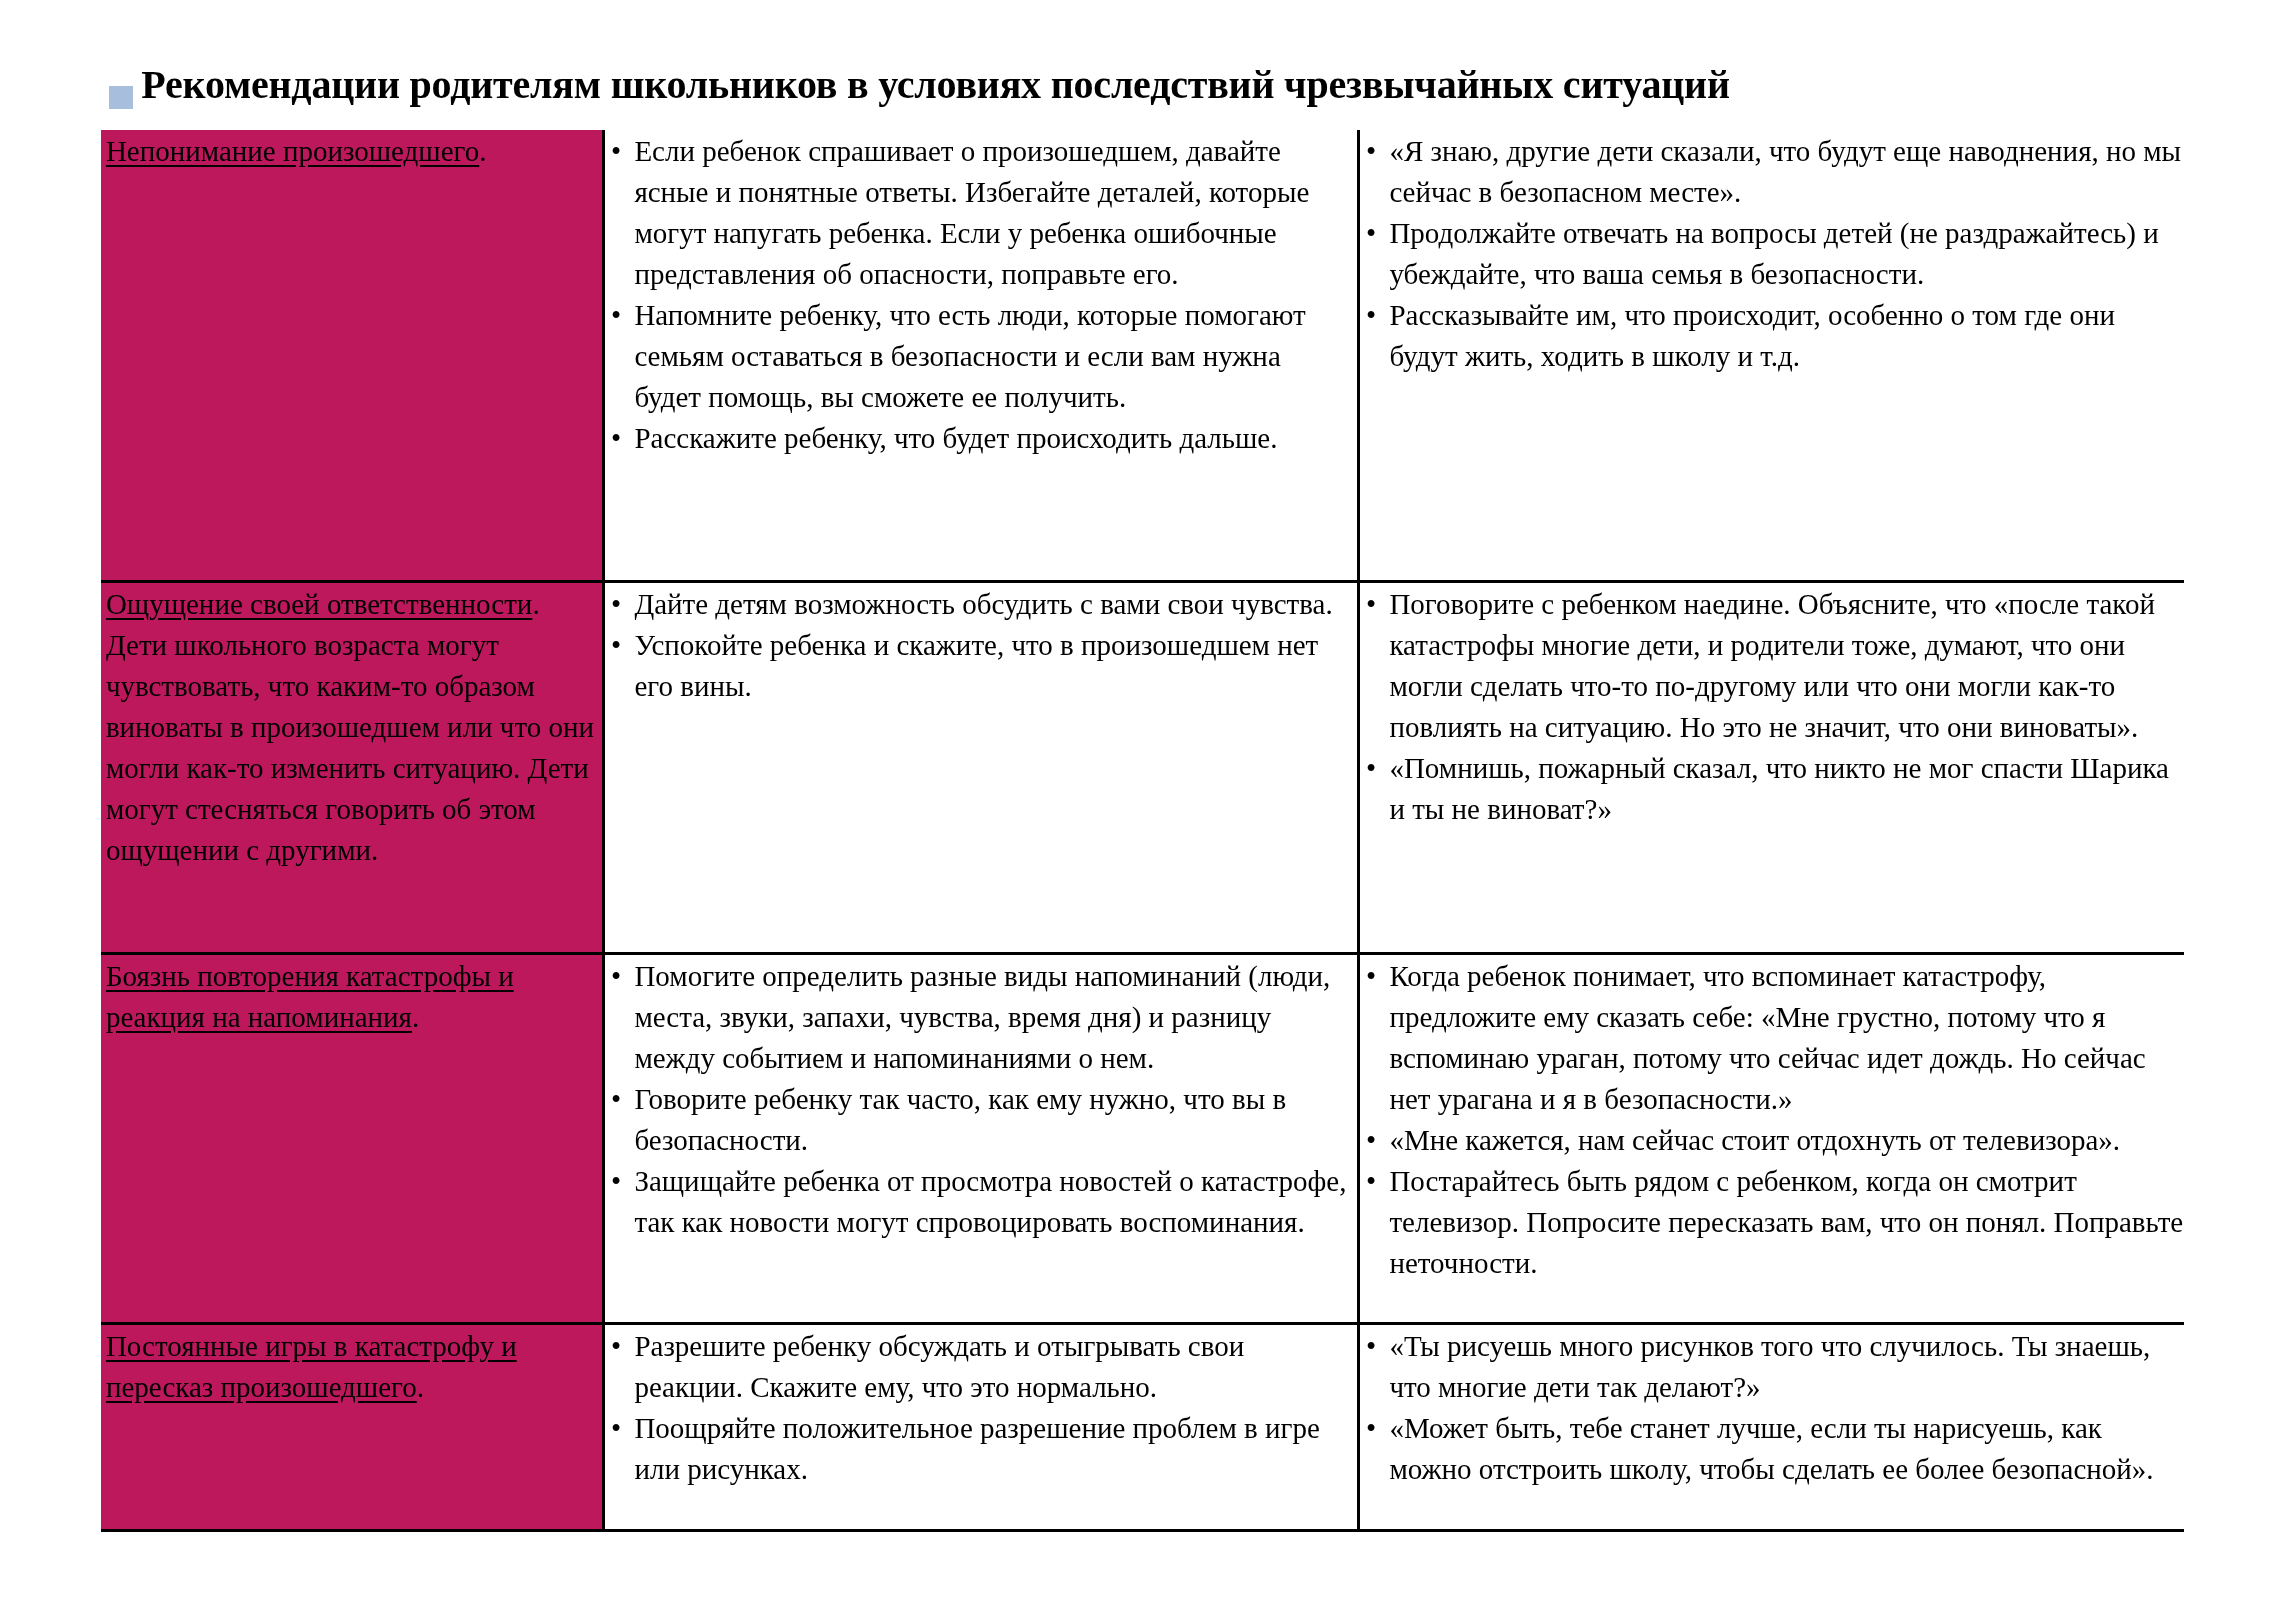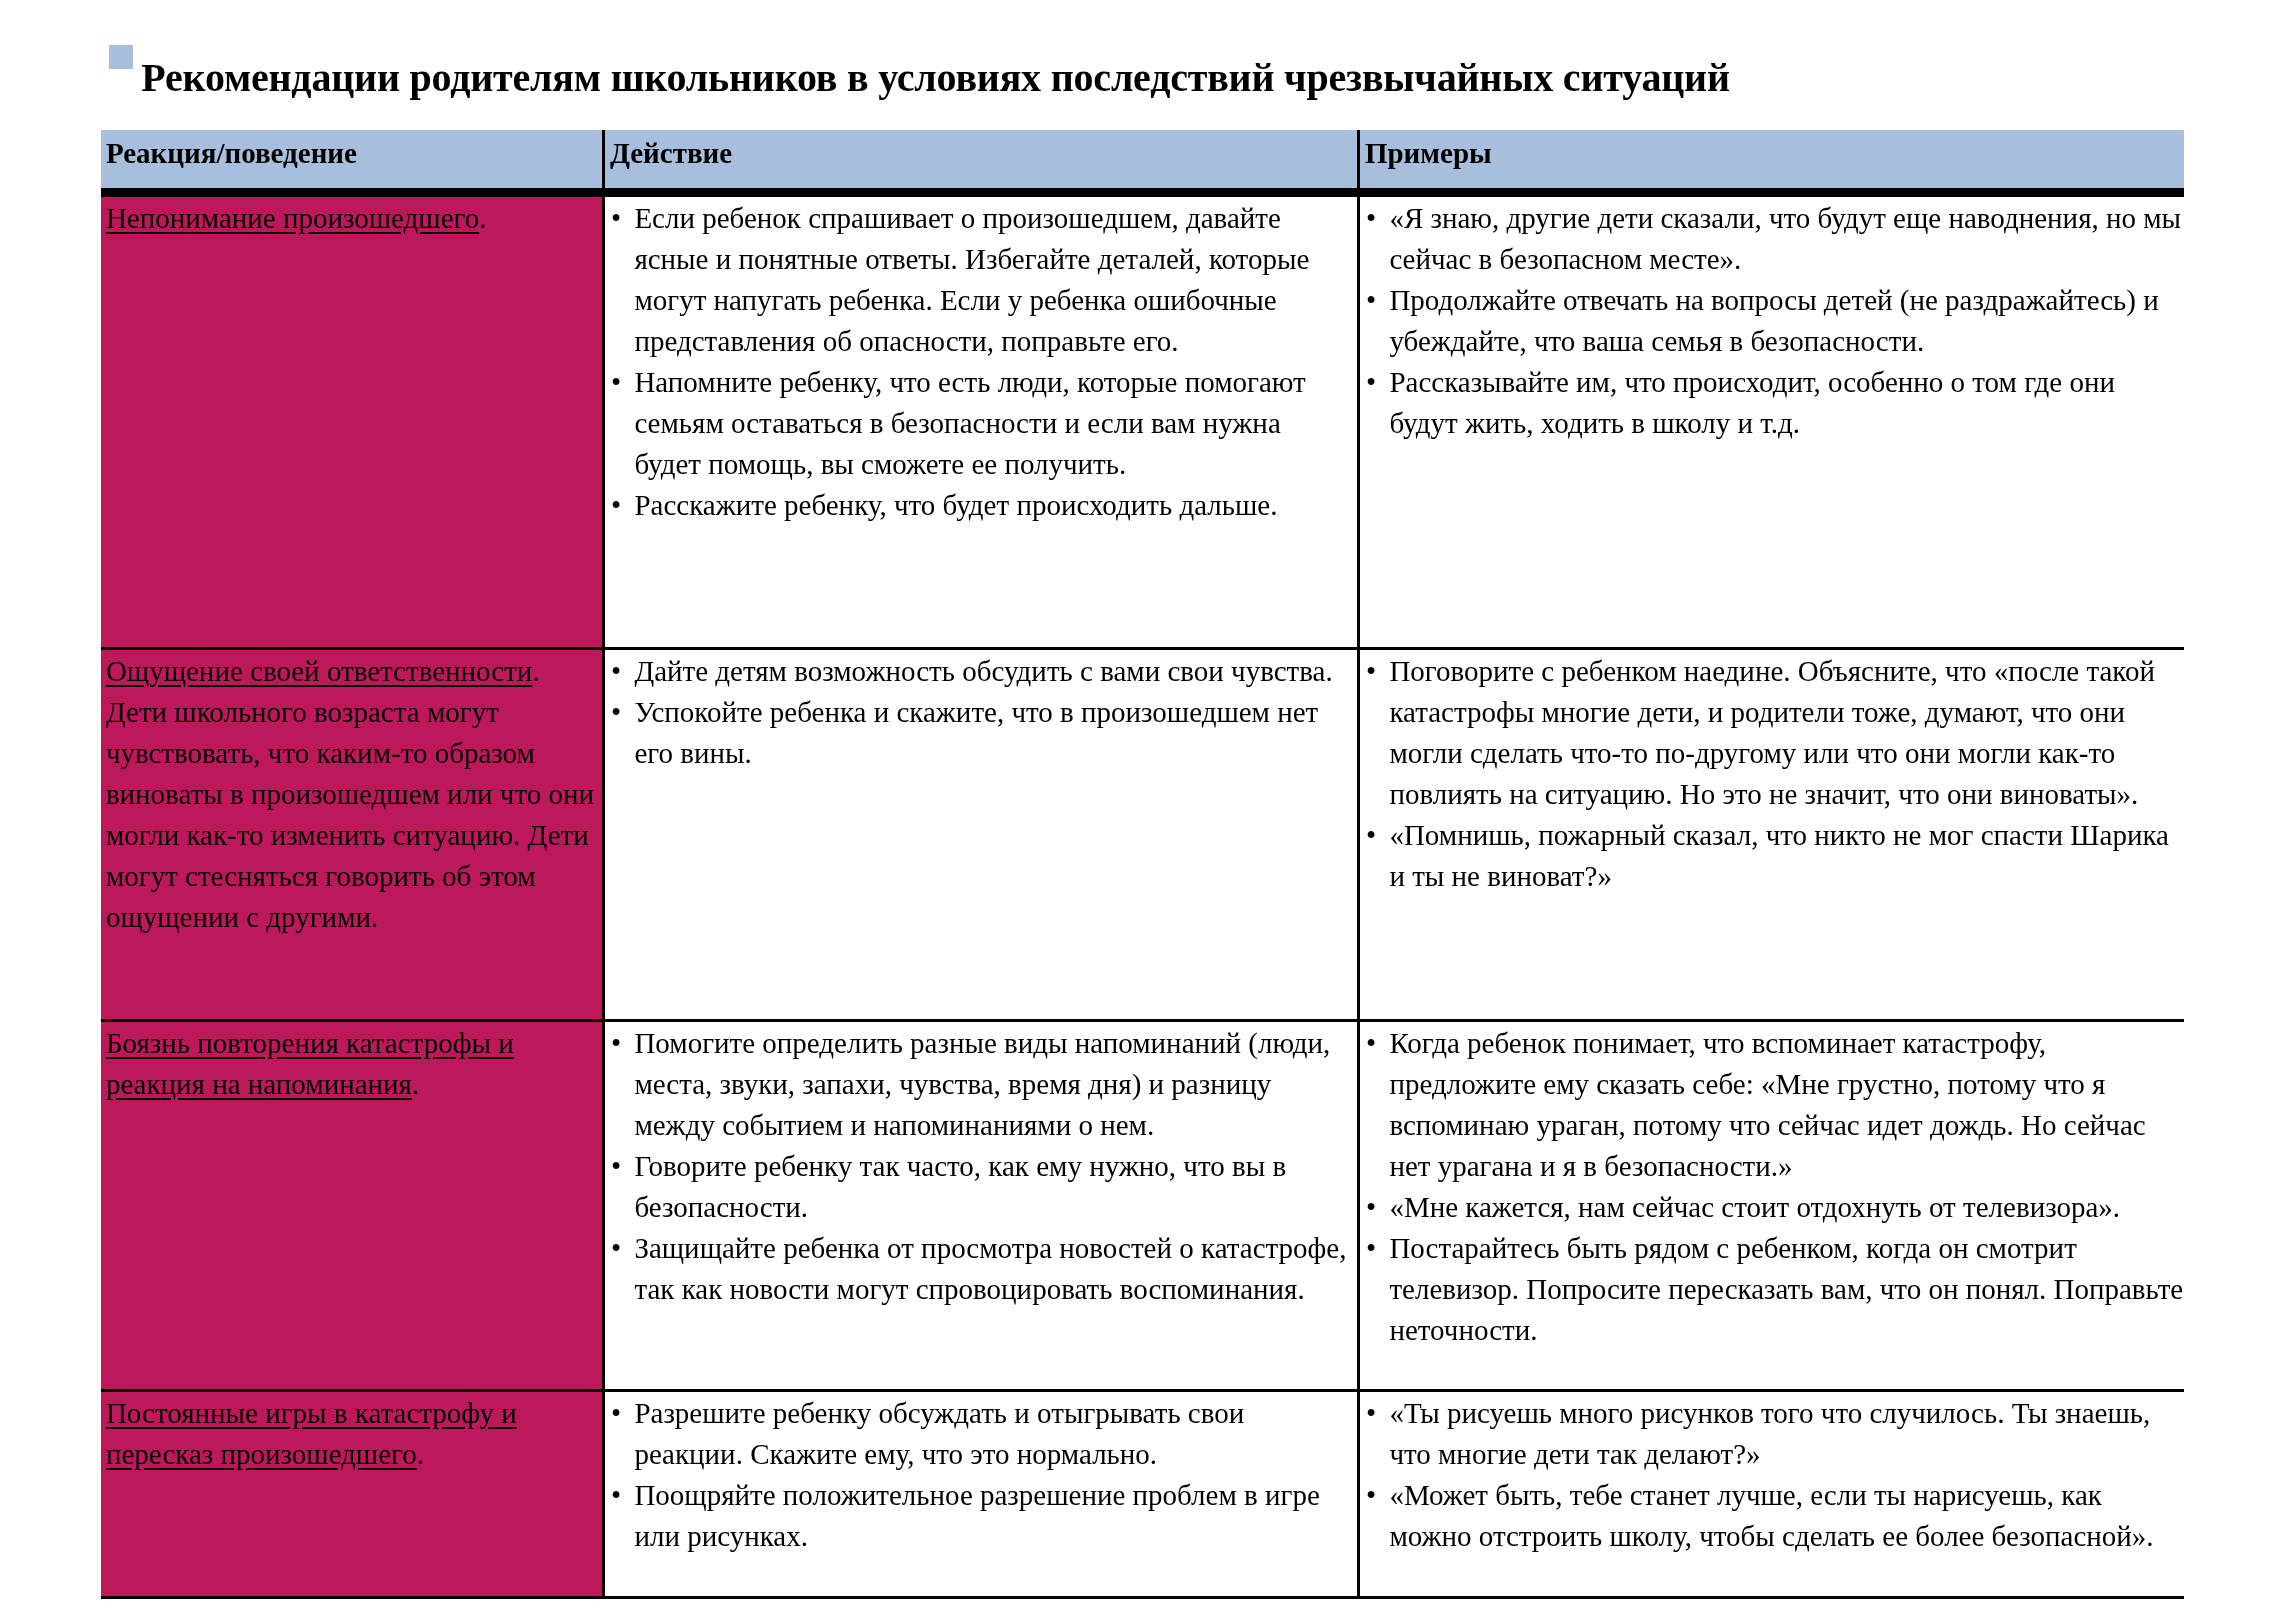--- a/index.html
+++ b/index.html
@@ -1,18 +1,18 @@
 <!DOCTYPE html>
 <html><head>
 <meta charset="utf-8">
 <style>
   html, body { margin:0; padding:0; background:#ffffff; }
   body { width:2293px; height:1621px; position:relative; overflow:hidden;
          font-family:"Liberation Serif","DejaVu Serif",serif; color:#000; }
-  .title { position:absolute; left:109px; top:53px; height:49px; display:flex; align-items:flex-start; }
+  .title { position:absolute; left:109px; top:60px; height:49px; display:flex; align-items:flex-end; }
   .title .sq { width:23.5px; height:23.5px; background:#a7bfdd; margin-right:8.8px; margin-top:-7.8px; }
   .title h1 { margin:0; font-size:40px; font-weight:bold; letter-spacing:-0.2px; line-height:49px; }
 
   .table { position:absolute; left:101px; top:130px; width:2083px; }
   .hdr { display:flex; height:58px; background:#a7bfdd; border-bottom:9.8px solid #000; }
   .hdr .hc { font-size:29px; font-weight:bold; padding:3.9px 0 0 4.9px; line-height:39px; box-sizing:border-box; }
   .c1 { width:502px; }
   .c2 { width:755px; }
   .c3 { flex:1; }
   .hdr .hc.c1 { border-right:3.9px solid #000; width:504px; }
@@ -34,25 +34,20 @@
 </style>
 </head>
 <body>
 
 <div class="title">
   <div class="sq"></div>
   <h1>Рекомендации родителям школьников в условиях последствий чрезвычайных ситуаций</h1>
 </div>
 
 <div class="table">
-  <div class="hdr">
-    <div class="hc c1">Реакция/поведение</div>
-    <div class="hc c2">Действие</div>
-    <div class="hc c3">Примеры</div>
-  </div>
   <div id="rows">
       <div class="row r1">
         <div class="cell c1"><span class="u">Непонимание произошедшего</span><span>.</span></div>
         <div class="cell c2">
           <ul>
             <li><span class="b">•</span><span>Если ребенок спрашивает о произошедшем, давайте ясные и понятные ответы. Избегайте деталей, которые могут напугать ребенка. Если у ребенка ошибочные представления об опасности, поправьте его.</span></li>
             <li><span class="b">•</span><span>Напомните ребенку, что есть люди, которые помогают семьям оставаться в безопасности и если вам нужна будет помощь, вы сможете ее получить.</span></li>
             <li><span class="b">•</span><span>Расскажите ребенку, что будет происходить дальше.</span></li>
           </ul>
         </div>

